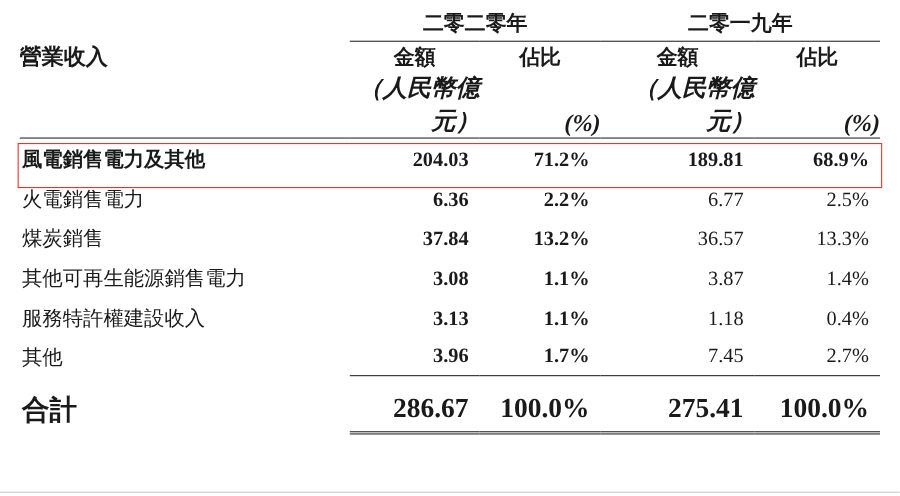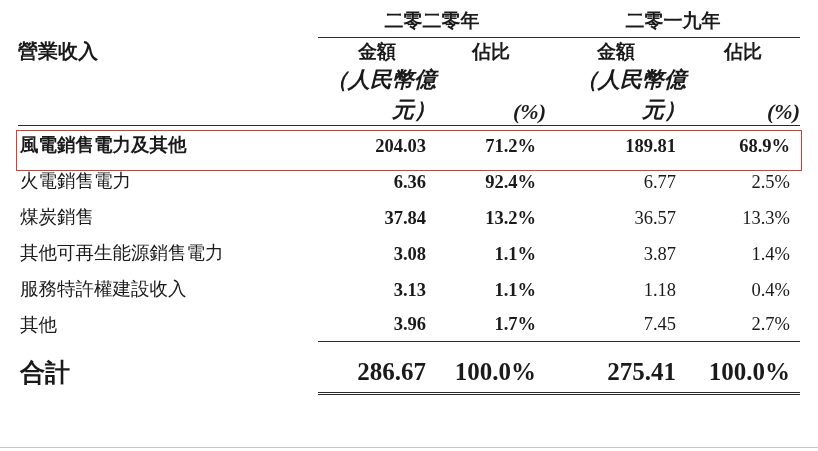--- a/index.html
+++ b/index.html
@@ -180,21 +180,21 @@
       <tr class="data bold">
         <td class="lbl">風電銷售電力及其他</td>
         <td class="num num-a">204.03</td>
         <td class="num">71.2%</td>
         <td class="num">189.81</td>
         <td class="num">68.9%</td>
       </tr>
       <tr class="data">
         <td class="lbl">火電銷售電力</td>
         <td class="num num-a">6.36</td>
-        <td class="num num-a">92.4%</td>
+        <td class="num num-a">2.2%</td>
         <td class="num">6.77</td>
         <td class="num">2.5%</td>
       </tr>
       <tr class="data">
         <td class="lbl">煤炭銷售</td>
         <td class="num num-a">37.84</td>
         <td class="num num-a">13.2%</td>
         <td class="num">36.57</td>
         <td class="num">13.3%</td>
       </tr>

